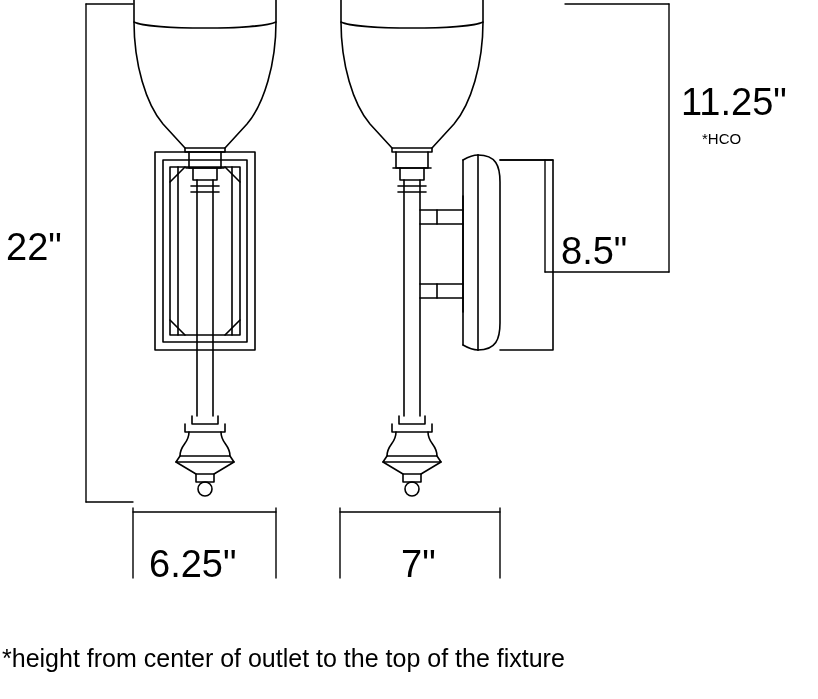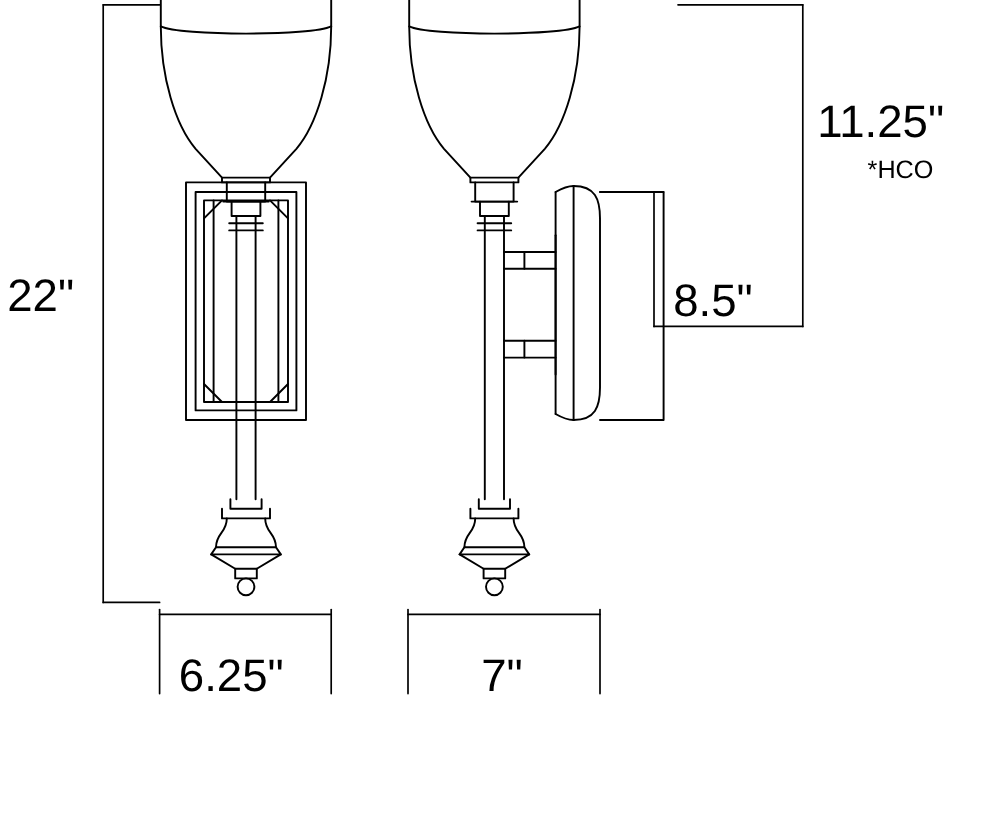--- a/index.html
+++ b/index.html
@@ -42,22 +42,21 @@
     font-size: 38px;
   }
   #label-hco {
     left: 681px;
     top: 83px;
     font-size: 38px;
   }
   #label-hco-note {
     left: 702px;
     top: 131px;
-    font-size: 21px;
-    margin-left: 21px;
+    font-size: 15px;
   }
   #label-extension {
     left: 561px;
     top: 232px;
     font-size: 38px;
   }
   #label-width-front {
     left: 149px;
     top: 545px;
     font-size: 38px;
@@ -184,14 +183,15 @@
     </g>
   </svg>
 
   <div class="dim-label" id="label-height">22"</div>
   <div class="dim-label" id="label-hco">11.25"</div>
   <div class="dim-label" id="label-hco-note">*HCO</div>
   <div class="dim-label" id="label-extension">8.5"</div>
   <div class="dim-label" id="label-width-front">6.25"</div>
   <div class="dim-label" id="label-width-side">7"</div>
 
+  <div id="footnote">*height from center of outlet to the top of the fixture</div>
 
 </div>
 
 </body></html>

